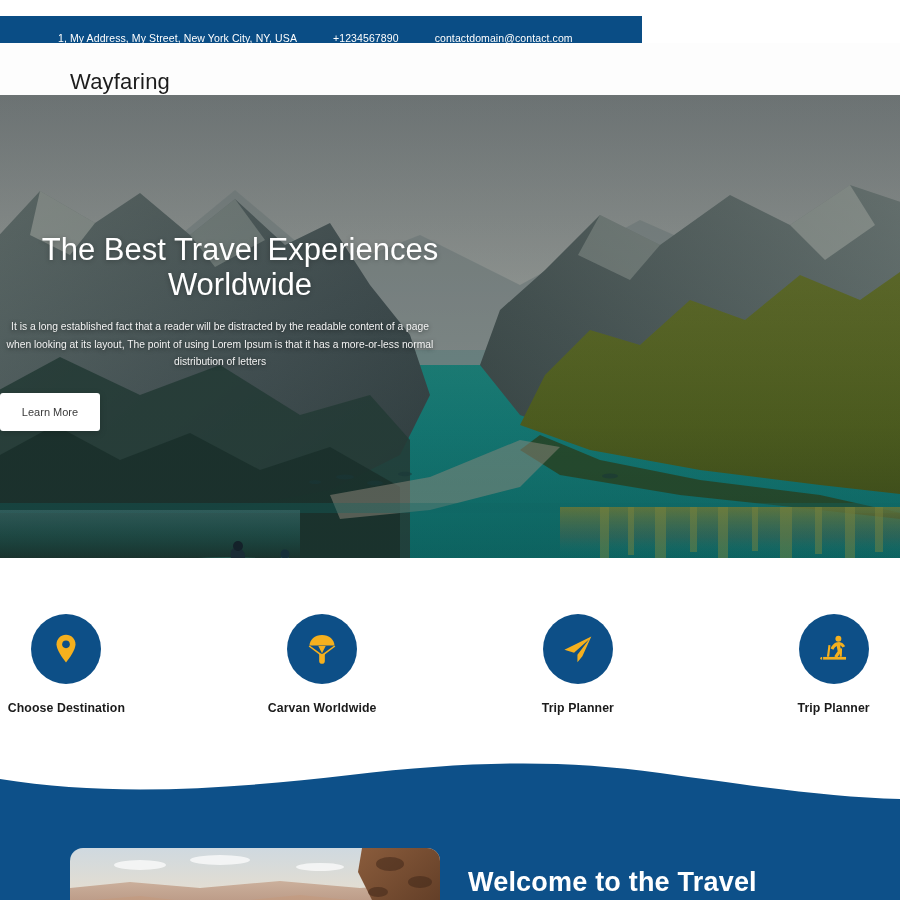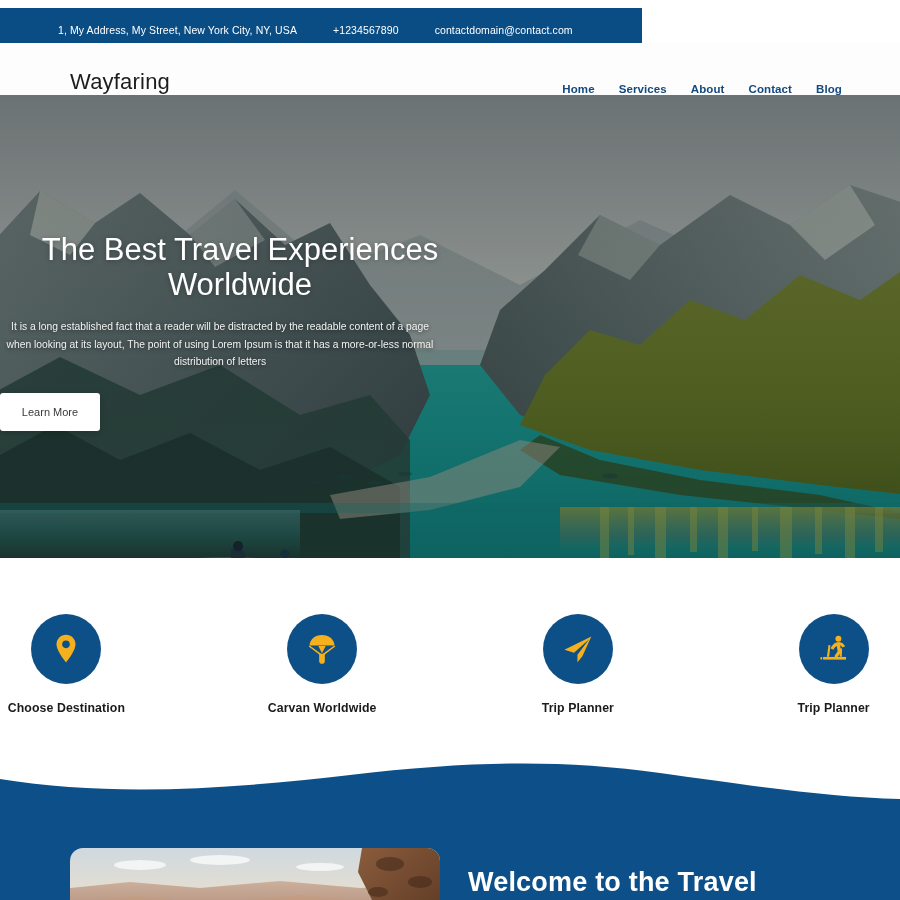--- a/index.html
+++ b/index.html
@@ -7,21 +7,21 @@
   html, body {
     width:900px; height:900px;
     font-family:"Liberation Sans", sans-serif;
     background:#ffffff;
     overflow:hidden;
   }
   .page { position:relative; width:900px; height:900px; }
 
   
   .topbar {
-    position:absolute; top:8px; left:0; width:900px; height:43px;
+    position:absolute; top:16px; left:0; width:900px; height:43px;
     display:flex; align-items:stretch;
   }
   .topbar-left {
     flex:0 0 642px; background:#0a4d85;
     display:flex; align-items:center; gap:36px;
     padding-left:58px;
   }
   .topbar-left span {
     color:#ffffff; font-size:10.5px; letter-spacing:.1px; white-space:nowrap;
   }
@@ -125,27 +125,20 @@
   <div class="topbar">
     <div class="topbar-left">
       <span>1, My Address, My Street, New York City, NY, USA</span>
       <span>+1234567890</span>
       <span>contactdomain@contact.com</span>
     </div>
   </div>
 
   <div class="header">
     <div class="logo">Wayfaring</div>
-    <div class="nav">
-      <a href="#">Home</a>
-      <a href="#">Services</a>
-      <a href="#">About</a>
-      <a href="#">Contact</a>
-      <a href="#">Blog</a>
-    </div>
   </div>
 
   <div class="hero">
     <svg class="hero-img" width="900" height="463" viewBox="0 0 900 463" preserveAspectRatio="none">
       <defs>
         <linearGradient id="sky" x1="0" y1="0" x2="0" y2="1">
           <stop offset="0%" stop-color="#8e9698"></stop>
             <stop offset="100%" stop-color="#b9bcb6"></stop>
         </linearGradient>
         <linearGradient id="water" x1="0" y1="0" x2="0" y2="1">

